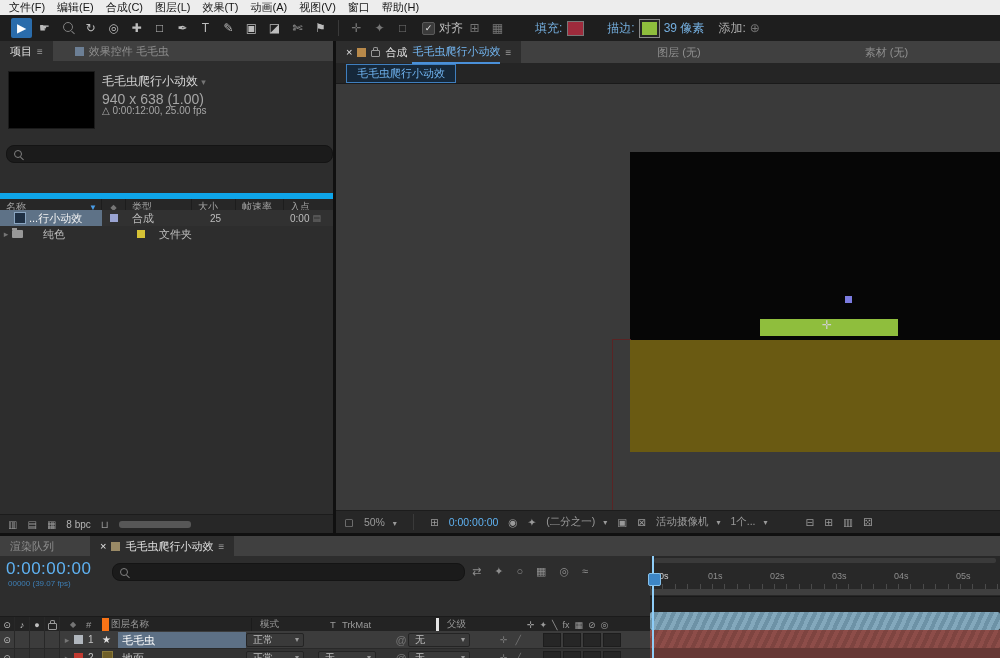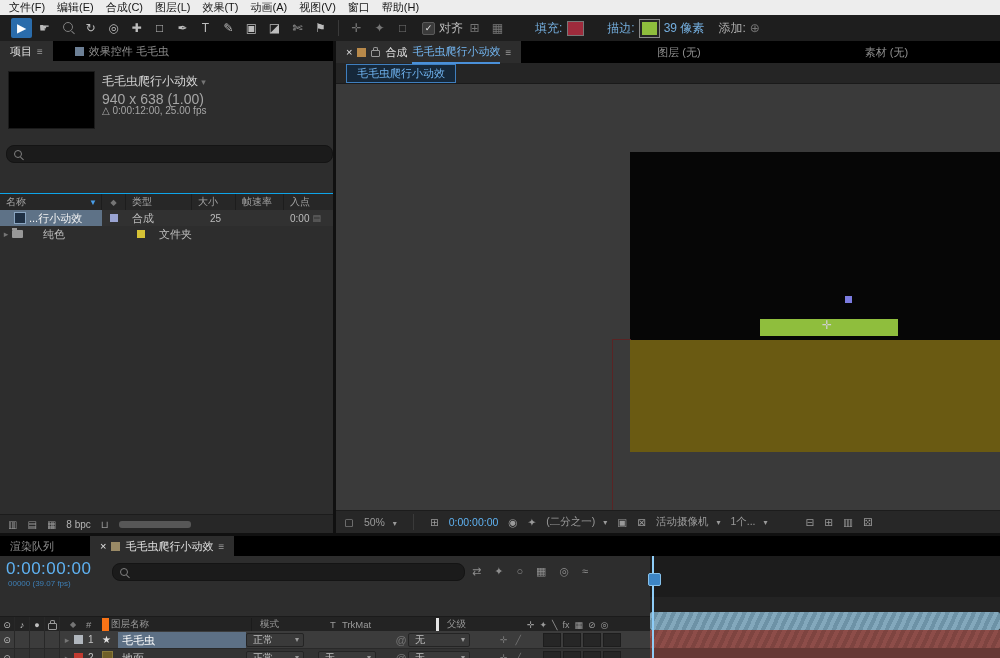--- a/index.html
+++ b/index.html
@@ -15,30 +15,30 @@
 .cbx{width:11px;height:11px;background:#3b3b3b;border:1px solid #5a5a5a;border-radius:2px;display:inline-flex;align-items:center;justify-content:center;font-size:9px;color:#e8e8e8;margin:0 4px 0 8px}
 .swatch{width:15px;height:13px;margin:0 5px;display:inline-block}
 .sw-fill{background:#9e2b3c;border:1px solid #777}
 .sw-stroke{background:#8fbe3d;border:2px solid #262626;box-shadow:0 0 0 1px #8a8a8a}
 .mag{width:6px;height:6px;border:1px solid #808080;border-radius:50%;position:relative;display:inline-block;flex:none}
 .mag::after{content:"";position:absolute;width:4px;height:1px;background:#808080;right:-3px;bottom:-2px;transform:rotate(40deg)}
 .mag.lg{width:8px;height:8px;margin-top:2px}
 .minilock{width:7px;height:5px;border:1px solid #9a9a9a;border-radius:1px;position:relative;display:inline-block;margin-top:3px;flex:none}
 .minilock::before{content:"";position:absolute;top:-4px;left:1px;width:3px;height:3px;border:1px solid #9a9a9a;border-bottom:none;border-radius:2px 2px 0 0}
 .panel{position:absolute;background:#2d2d2d;overflow:hidden}
-.ptabs{height:20px;background:#000000;display:flex;align-items:stretch;font-size:11px;color:#8f8f8f}
+.ptabs{height:20px;background:#404040;display:flex;align-items:stretch;font-size:11px;color:#8f8f8f}
 .ptab{display:flex;align-items:center;gap:5px;padding:0 10px;white-space:nowrap}
 .ptab.on{background:#2d2d2d;color:#e2e2e2}
 .chip{width:9px;height:9px;flex:none;display:inline-block}
 .hmenu{color:#9a9a9a;font-size:10px}
 .searchbox{position:absolute;background:#1b1b1b;border:1px solid #141414;border-radius:8px;display:flex;align-items:center;padding-left:7px}
 .compicon{width:10px;height:10px;background:#1f3044;border:1px solid #89a4c0;flex:none}
 .folder{width:11px;height:8px;background:#989898;border-radius:1px;position:relative;flex:none}
 .folder::before{content:"";position:absolute;top:-2px;left:0;width:5px;height:2px;background:#989898}
-.phead{position:absolute;left:0;width:333px;height:16px;background:#272727;border-top:1px solid #0ea5e9;border-bottom:1px solid #1d1d1d;display:flex;align-items:center;font-size:10px;color:#a2a2a2}
+.phead{position:absolute;left:0;width:333px;height:16px;background:#272727;border-top:6px solid #0ea5e9;border-bottom:1px solid #1d1d1d;display:flex;align-items:center;font-size:10px;color:#a2a2a2}
 .phc{height:100%;display:flex;align-items:center;border-right:1px solid #1d1d1d;padding-left:6px;box-sizing:border-box}
 .prow{position:absolute;left:0;width:333px;height:16px;display:flex;align-items:center;font-size:11px;color:#bdbdbd}
 .dd{display:inline-flex;align-items:center;justify-content:space-between;background:#3a3a3a;border:1px solid #242424;border-radius:2px;height:14px;padding:0 4px 0 6px;font-size:10px;color:#c2c2c2;box-sizing:border-box}
 .dda{font-size:8px;color:#9a9a9a;margin-left:5px}
 .bbar{position:absolute;left:0;bottom:0;right:0;height:18px;background:#272727;border-top:1px solid #1c1c1c;display:flex;align-items:center;font-size:10px;color:#9a9a9a;gap:10px;padding:0 8px}
 .tl-header{position:absolute;left:0;top:60px;width:650px;height:15px;background:#232323;border-top:1px solid #1b1b1b;border-bottom:1px solid #1b1b1b;display:flex;align-items:center;font-size:9.5px;color:#9a9a9a}
 .trow{position:absolute;left:0;width:650px;height:18px;display:flex;align-items:center;font-size:11px;border-bottom:1px solid #292929;box-sizing:border-box}
 .avc{width:15px;height:100%;border-right:1px solid #282828;display:flex;align-items:center;justify-content:center;font-size:9px;color:#c0c0c0;box-sizing:border-box;flex:none}
 .swbox{width:16px;height:12px;background:#262626;border:1px solid #1d1d1d;margin-right:2px;flex:none}
 .ruler-label{position:absolute;top:15px;font-size:9px;color:#8e8e8e}
@@ -357,20 +357,31 @@
           <span class="swbox"></span>
           <span class="swbox"></span>
           <span class="swbox"></span>
           <span class="swbox"></span>
         </span>
       </div>
 
     </div>
 
     <div style="position:absolute;left:650px;top:20px;width:350px;height:102px;background:#1c1c1c">
+      <div style="position:absolute;left:0;top:0;width:350px;height:40px;background:#282828;border-bottom:1px solid #191919">
+        <div style="position:absolute;left:4px;right:4px;top:2px;height:5px;background:#3a3a3a;border-radius:2px"></div>
+        <span class="ruler-label" style="left:9px;color:#d0d0d0">0s</span>
+        <span class="ruler-label" style="left:58px">01s</span>
+        <span class="ruler-label" style="left:120px">02s</span>
+        <span class="ruler-label" style="left:182px">03s</span>
+        <span class="ruler-label" style="left:244px">04s</span>
+        <span class="ruler-label" style="left:306px">05s</span>
+        <div style="position:absolute;left:0;right:0;top:28px;height:5px;background:repeating-linear-gradient(90deg,#4a4a4a 0 1px,transparent 1px 12.4px)"></div>
+        <div style="position:absolute;left:0;right:0;top:33px;height:6px;background:#3f3f3f"></div>
+      </div>
       <div style="position:absolute;left:0;top:41px;width:350px;height:15px;background:#232323;border-bottom:1px solid #1a1a1a"></div>
       <div style="position:absolute;left:0;top:56px;width:350px;height:18px;border-radius:2px;background:repeating-linear-gradient(115deg,#83a8bc 0 4px,#6d92a6 4px 8px)"></div>
       <div style="position:absolute;left:0;top:74px;width:350px;height:18px;background:repeating-linear-gradient(115deg,#8d4d49 0 4px,#7e4440 4px 8px)"></div>
       <div style="position:absolute;left:0;top:92px;width:350px;height:10px;background:#663835"></div>
       <div style="position:absolute;left:2px;top:0;width:2px;height:102px;background:#8ecdf8;z-index:5"></div>
       <div style="position:absolute;left:-2px;top:17px;width:11px;height:11px;background:#3d86c6;border:1px solid #85c0ea;border-radius:2px;z-index:6"></div>
     </div>
   </div>
 
 </div>

